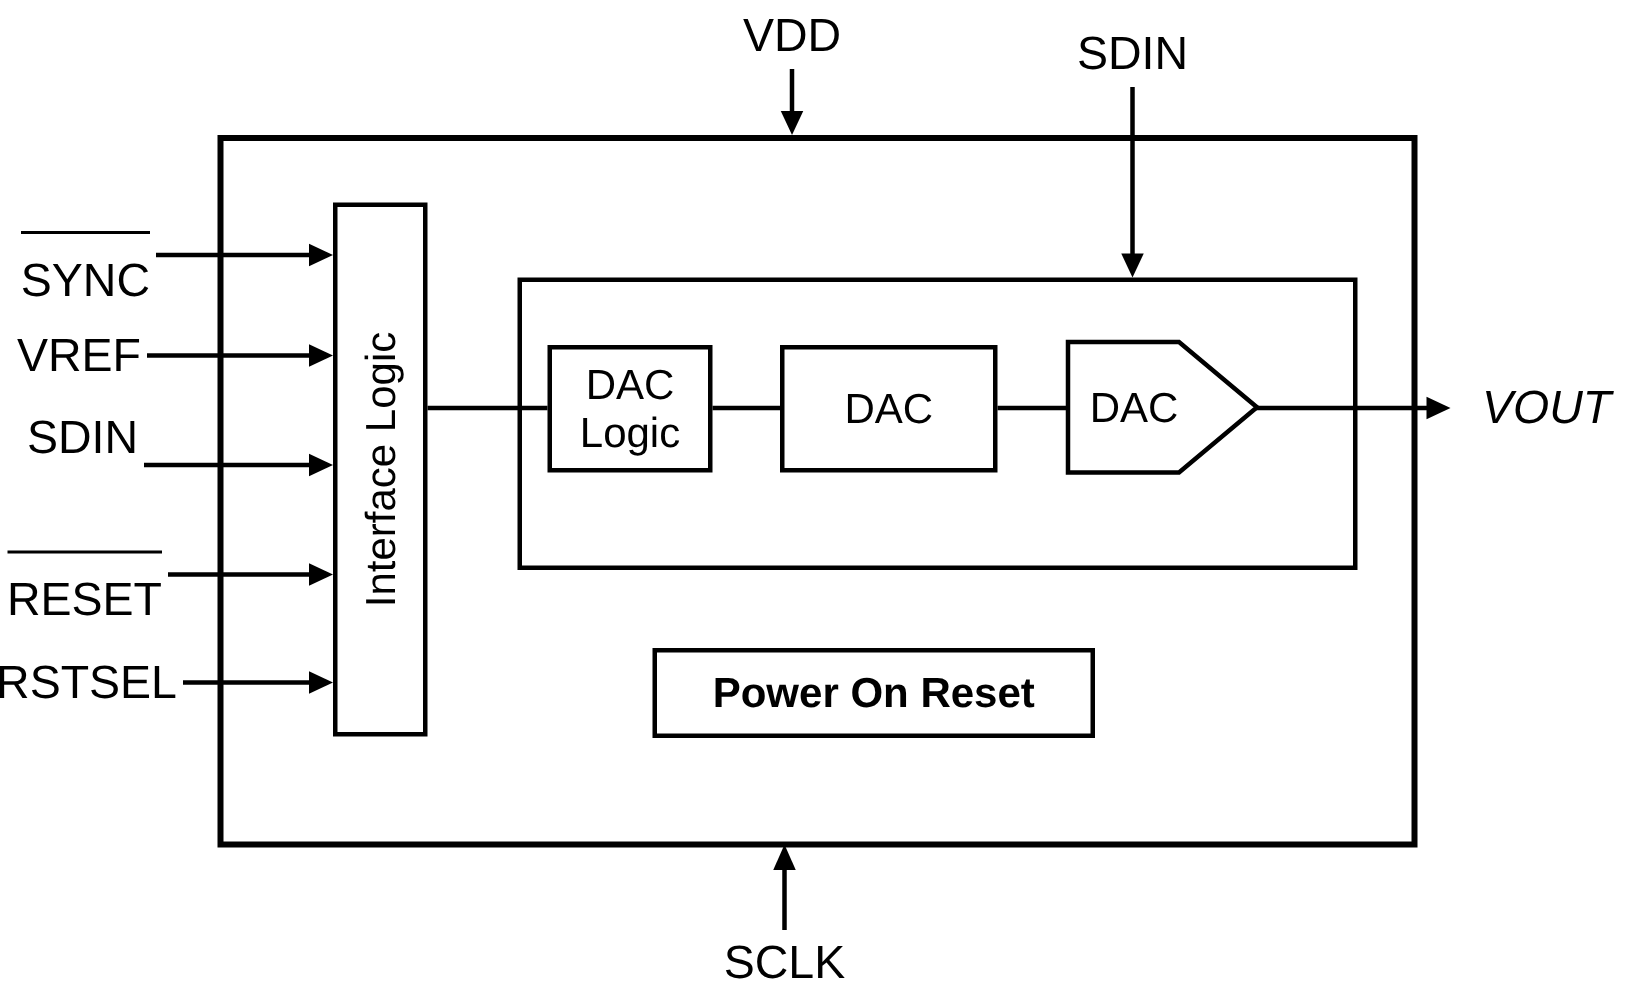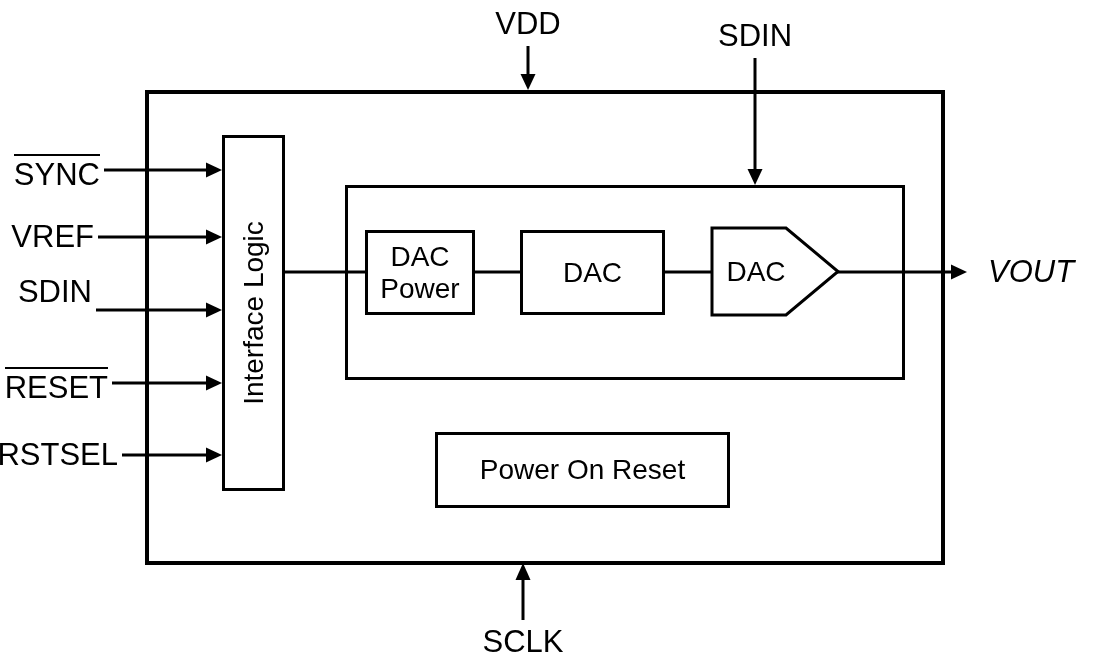--- a/index.html
+++ b/index.html
@@ -23,21 +23,21 @@
   .box {
     position: absolute;
     border: 3px solid #000000;
     background: transparent;
   }
   .box-outer  { left: 145px; top: 90px;  width: 800px; height: 475px; border-width: 4px; }
   .box-inner  { left: 345px; top: 185px; width: 560px; height: 195px; }
   .box-iface  { left: 222px; top: 135px; width: 63px;  height: 356px; }
   .box-buf    { left: 365px; top: 230px; width: 110px; height: 85px; }
   .box-reg    { left: 520px; top: 230px; width: 145px; height: 85px; }
-  .box-por    { left: 435px; top: 432px; width: 295px; height: 76px; }
+  .box-por    { left: 435px; top: 432px; width: 295px; height: 60px; font-weight: bold; }
 
   .blocktext {
     display: flex;
     flex-direction: column;
     align-items: center;
     justify-content: center;
     font-size: 28px;
     line-height: 32px;
     text-align: center;
     white-space: nowrap;
@@ -60,21 +60,21 @@
   .pin-label {
     position: absolute;
     font-size: 31px;
     line-height: 32px;
     white-space: nowrap;
   }
   .centered { transform: translateX(-50%); }
   .overline {
     display: inline-block;
     border-top: 2.5px solid #000000;
-    padding-top: 4px;
+    padding-top: 16px;
     line-height: 29px;
   }
   .in-sync   { top: 154px; right: 1000px; }
   .in-sclk   { top: 221px; right: 1006px; }
   .in-sdin   { top: 276px; right: 1008px; }
   .in-reset  { top: 367px; right: 992px; }
   .in-rstsel { top: 439px; right: 982px; }
   .lbl-vdd   { left: 528px; top: 8px; }
   .lbl-vref  { left: 755px; top: 20px; }
   .lbl-agnd  { left: 523px; top: 626px; }
@@ -141,21 +141,21 @@
   <div class="box box-inner"></div>
 
   <div class="box box-iface">
     <div class="vlabel-wrap">
       <span class="vlabel">Interface Logic</span>
     </div>
   </div>
 
   <div class="box box-buf blocktext">
     <span>DAC</span>
-    <span>Power</span>
+    <span>Logic</span>
   </div>
 
   <div class="box box-reg blocktext">
     <span>DAC</span>
   </div>
 
   <div class="dac-label">
     <span>DAC</span>
   </div>
 

